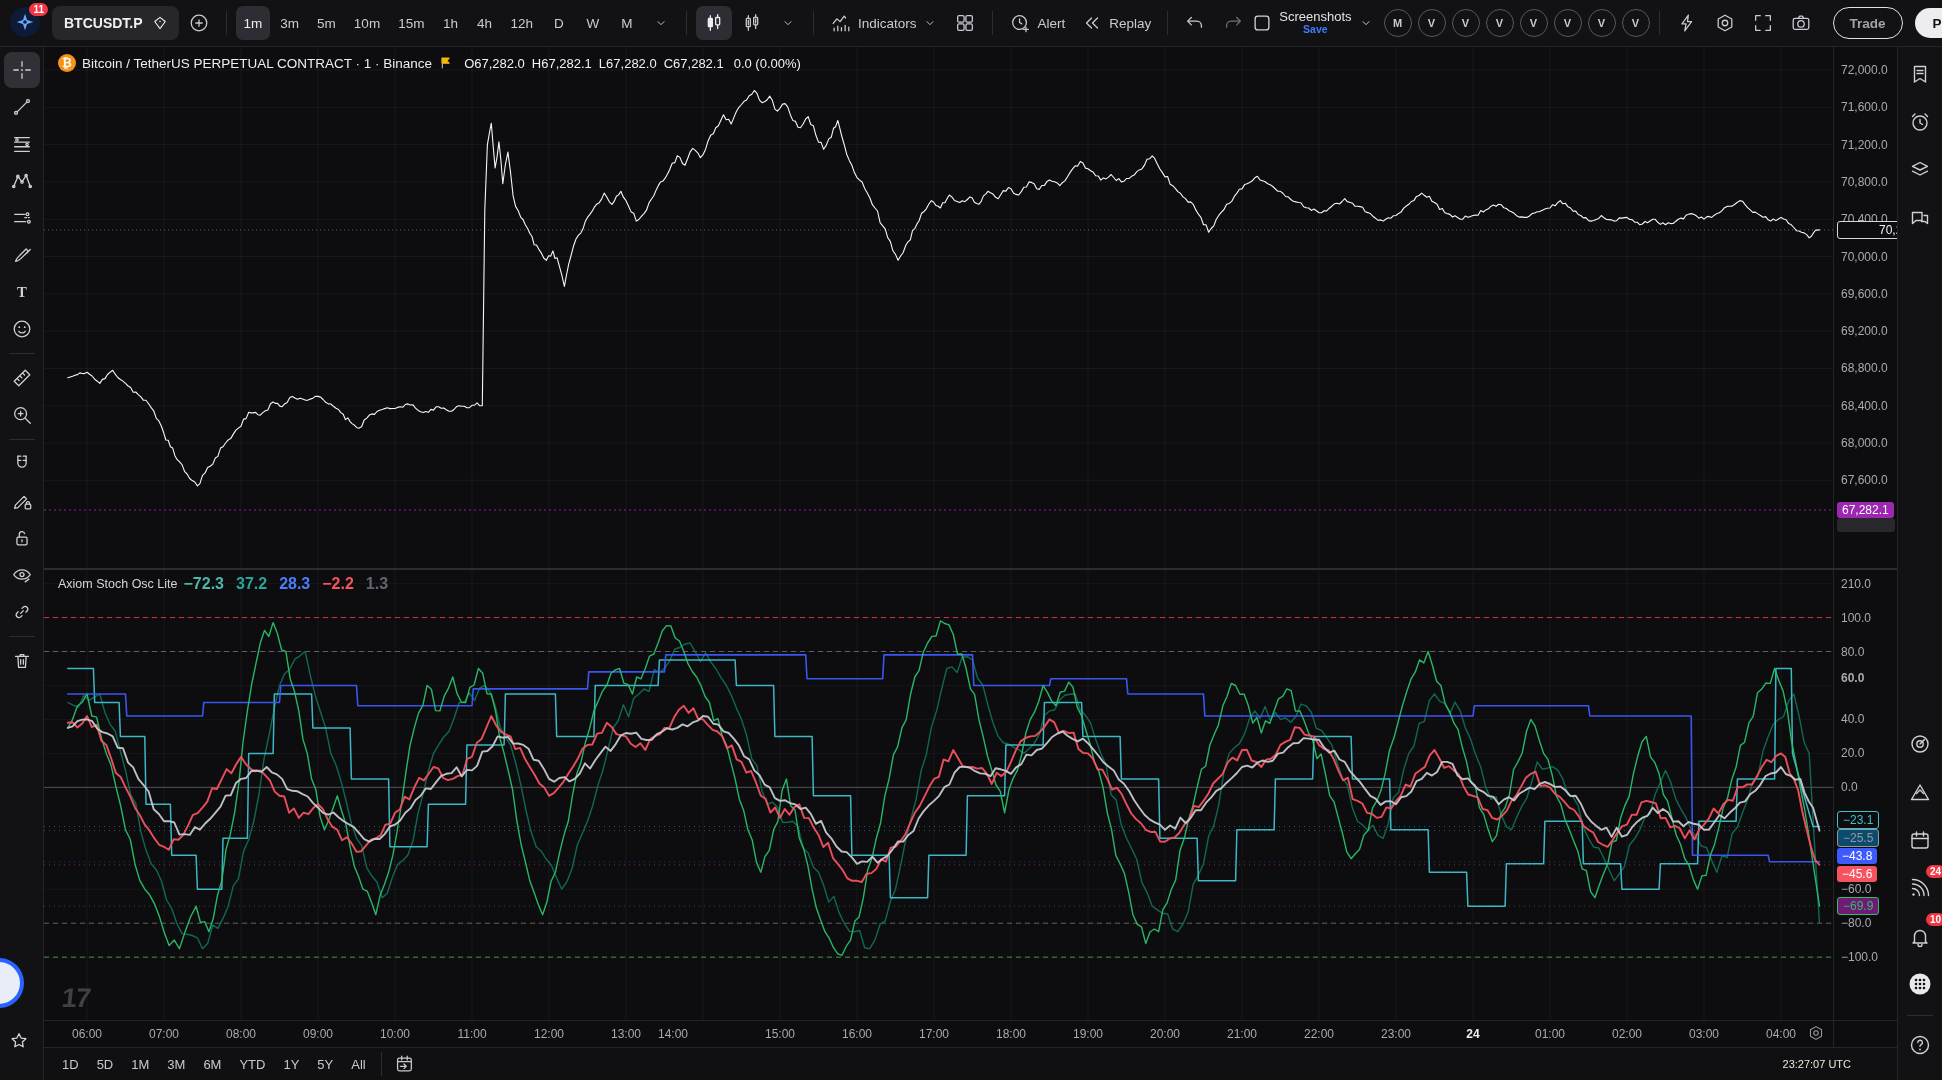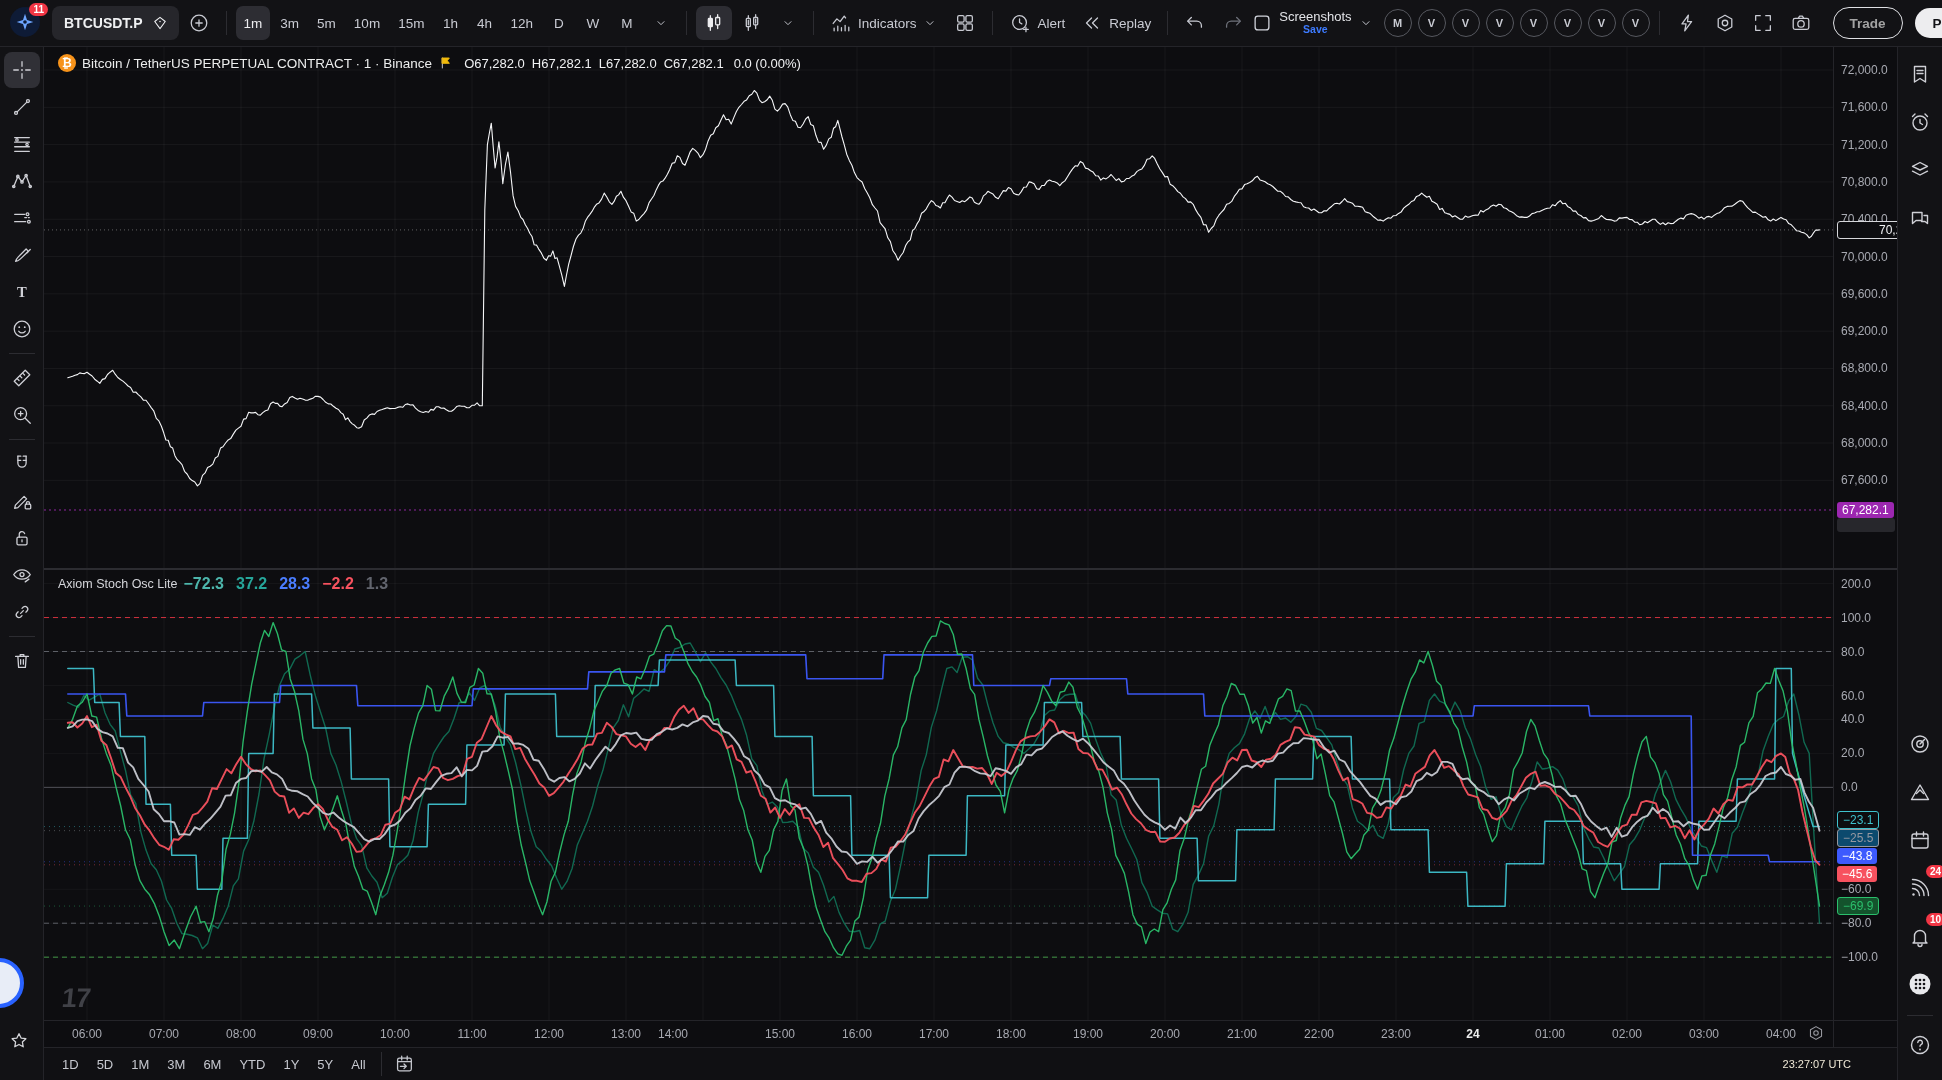--- a/index.html
+++ b/index.html
@@ -514,35 +514,35 @@
               <span style="color: rgb(77, 182, 172);">−72.3</span>
               <span style="color: rgb(38, 166, 154);">37.2</span>
               <span style="color: rgb(74, 125, 255);">28.3</span>
               <span style="color: rgb(247, 82, 95);">−2.2</span>
               <span style="color: rgb(98, 101, 110);">1.3</span>
             </span>
         </div>
         <div id="watermark">17</div>
       </section>
       <div id="ind-axis">
-          <div class="ptick" style="top: 13.5849px;">200.0</div>
+          <div class="ptick" style="top: 13.5849px;">210.0</div>
           <div class="ptick" style="top: 47.5472px;">100.0</div>
           <div class="ptick" style="top: 81.5094px;">80.0</div>
-          <div class="ptick" style="top: 126px;">60.0</div>
+          <div class="ptick" style="top: 108px; font-weight: bold;">60.0</div>
           <div class="ptick" style="top: 149.434px;">40.0</div>
           <div class="ptick" style="top: 183.396px;">20.0</div>
           <div class="ptick" style="top: 217.358px;">0.0</div>
           <div class="ptick" style="top: 319.245px;">−60.0</div>
           <div class="ptick" style="top: 353.208px;">−80.0</div>
           <div class="ptick" style="top: 387.17px;">−100.0</div>
           <div class="axis-label" style="top: 250px; background: rgb(13, 13, 16); border: 1px solid rgb(63, 193, 205); color: rgb(63, 193, 205);">−23.1</div>
           <div class="axis-label" style="top: 268px; background: #0c4a6e; border: 1px solid rgb(149, 152, 161); color: rgb(149, 152, 161);">−25.5</div>
           <div class="axis-label" style="top: 286px; background: rgb(61, 90, 254); color: rgb(255, 255, 255);">−43.8</div>
           <div class="axis-label" style="top: 304px; background: rgb(247, 82, 95); color: rgb(255, 255, 255);">−45.6</div>
-          <div class="axis-label" style="top: 336px; background: #14532d; border: 1px solid rgb(43, 191, 108); color: rgb(43, 191, 108);">−69.9</div>
+          <div class="axis-label" style="top: 336px; background: #701a75; border: 1px solid rgb(43, 191, 108); color: rgb(43, 191, 108);">−69.9</div>
         </div>
 
       <div id="time-plot">
         <span id="axis-gear">
             <svg class="ic" style="width:18px;height:18px" viewBox="0 0 24 24" fill="none" stroke="currentColor" stroke-width="1.4" stroke-linecap="round" stroke-linejoin="round">
               <path d="M12 3.5l7.4 4.2v8.6L12 20.5l-7.4-4.2V7.7z"></path>
               <circle cx="12" cy="12" r="3"></circle>
             </svg>
           </span>
       <div class="ttick" style="left: 43px;">06:00</div>

